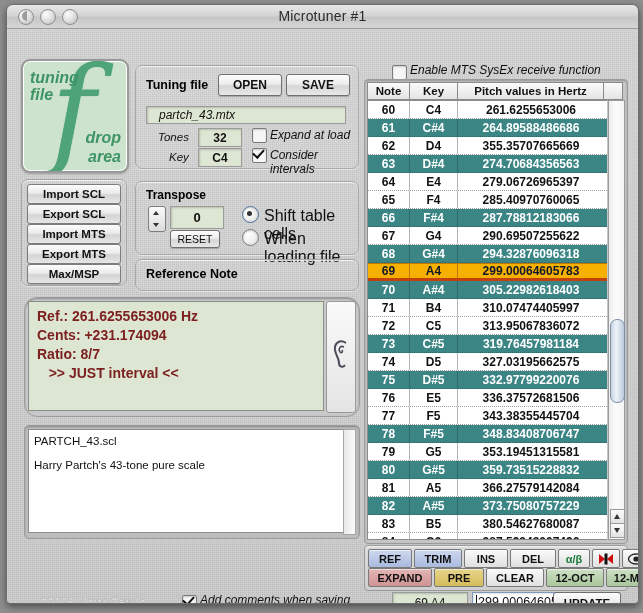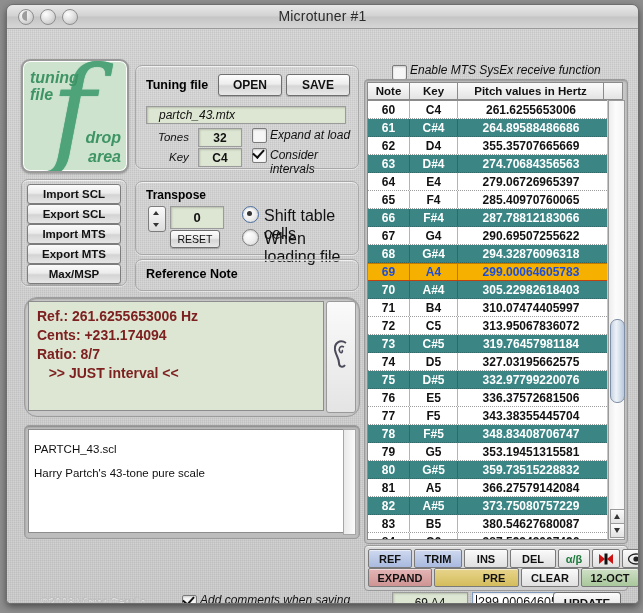--- a/index.html
+++ b/index.html
@@ -200,21 +200,21 @@
 
   
   #commentsWrap{
     position:absolute;left:17px;top:396px;width:334px;height:112px;
     border:1px solid #9c9c9c;border-radius:5px;background:#bdbdbd;
     box-shadow:inset 0 1px 2px rgba(0,0,0,.3);
   }
   #commentsArea{
     position:absolute;left:3px;top:3px;width:316px;height:104px;
     background:#fff;border:1px solid #8d8d8d;overflow:hidden;
-    padding:12px 5px;box-sizing:border-box;
+    padding:4px 5px;box-sizing:border-box;
   }
   #commentsArea div{font-size:11.5px;color:#111;line-height:15px;}
   #commentsArea .sp{height:9px;}
   #commentsScroll{
     position:absolute;right:3px;top:3px;width:11px;height:104px;
     background:linear-gradient(90deg,#e9e9e9,#fbfbfb);
     border:1px solid #a6a6a6;cursor:default;
   }
 
   
@@ -247,21 +247,21 @@
     border-bottom:1px dotted #9d9d9d;box-sizing:border-box;
   }
   .trow>div{
     font-size:12px;font-weight:bold;text-align:center;
     border-right:1px solid #b4b4b4;box-sizing:border-box;
     height:100%;display:flex;align-items:center;justify-content:center;
   }
   .trow.white{background:#ffffff;color:#111;}
   .trow.black{background:#3b8585;color:#ffffff;border-bottom:1px dotted #2d6b6b;}
   .trow.black>div{border-right-color:#2d6b6b;}
-  .trow.sel{background:#f5b000;color:#1d4ed8;border-top:1px solid #c07800;border-bottom:1px solid #c2410c;}
+  .trow.sel{background:#f5b000;color:#0f172a;border-top:1px solid #c07800;border-bottom:3px solid #c2410c;}
   .trow.sel>div{border-right-color:#c07800;}
   .rn{width:42px;}
   .rk{width:48px;}
   .rp{width:146px;border-right:none !important;}
 
   
   #tblScroll{
     position:absolute;right:2px;top:20px;width:17px;height:440px;
     background:linear-gradient(90deg,#ededed,#fcfcfc 45%,#f4f4f4);
     border:1px solid #9a9a9a;box-sizing:border-box;cursor:default;
@@ -305,21 +305,21 @@
   #brow2{top:22px;}
   .bb{
     height:17px;font-size:11px;font-weight:bold;color:#111;
     border:1px solid #7a7a7a;border-radius:2px;
     display:flex;align-items:center;justify-content:center;
     box-shadow:inset 0 1px 0 rgba(255,255,255,.55);cursor:default;
   }
   .bb.gray{background:linear-gradient(180deg,#fafafa,#e0e0e0);}
   .bb.blue{background:linear-gradient(180deg,#cfd9ef,#a9badf);}
   .bb.pink{background:linear-gradient(180deg,#e4b5b5,#cf9494);}
-  .bb.gold{background:linear-gradient(180deg,#e8d58c,#d4bc5c);padding-left:35px;}
+  .bb.gold{background:linear-gradient(180deg,#e8d58c,#d4bc5c);}
   .bb.green{background:linear-gradient(180deg,#cfe0c6,#a9c79c);}
   .bb.greentxt{color:#1b7a3a;background:linear-gradient(180deg,#fafafa,#e0e0e0);}
 
   
   #copyright{
     position:absolute;left:33px;top:566px;font-size:11.5px;
     color:#bdbdbd;text-shadow:0 1px 0 rgba(255,255,255,.55);
   }
   #addChk{left:175px;top:566px;}
   #addLab{left:193px;top:564px;}

